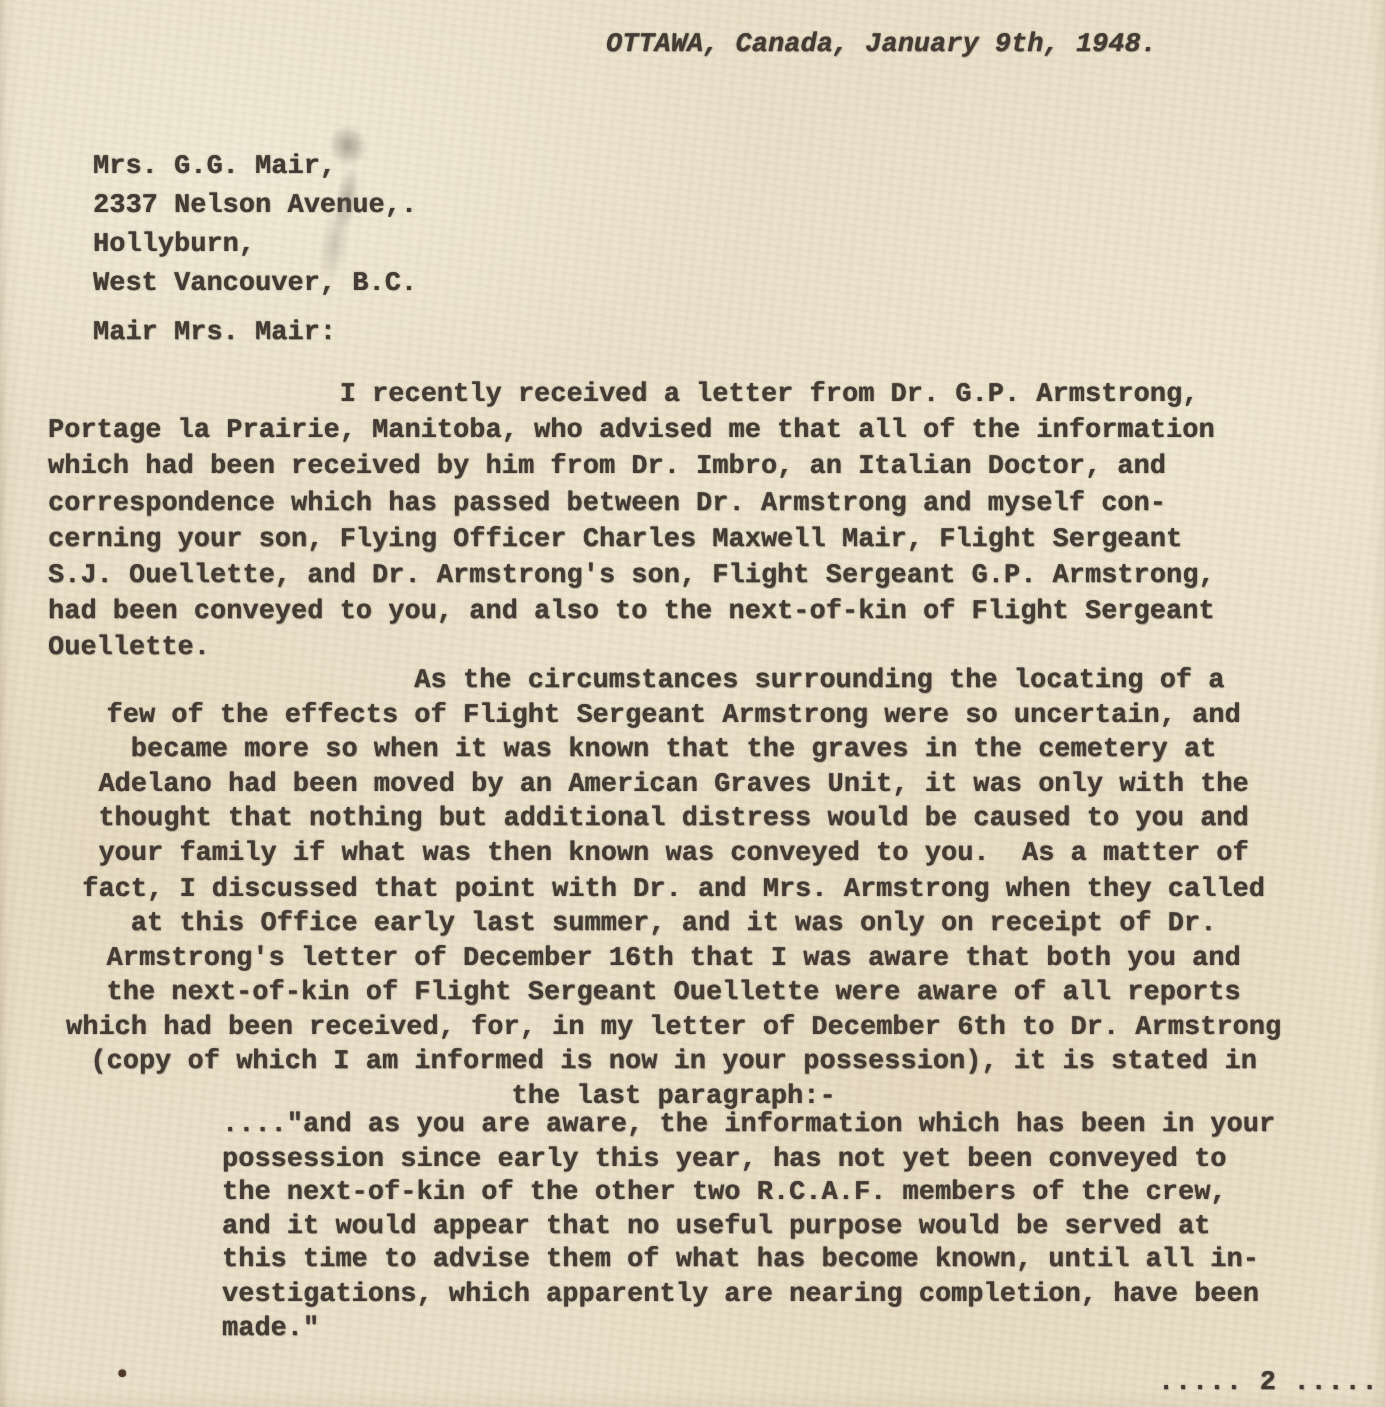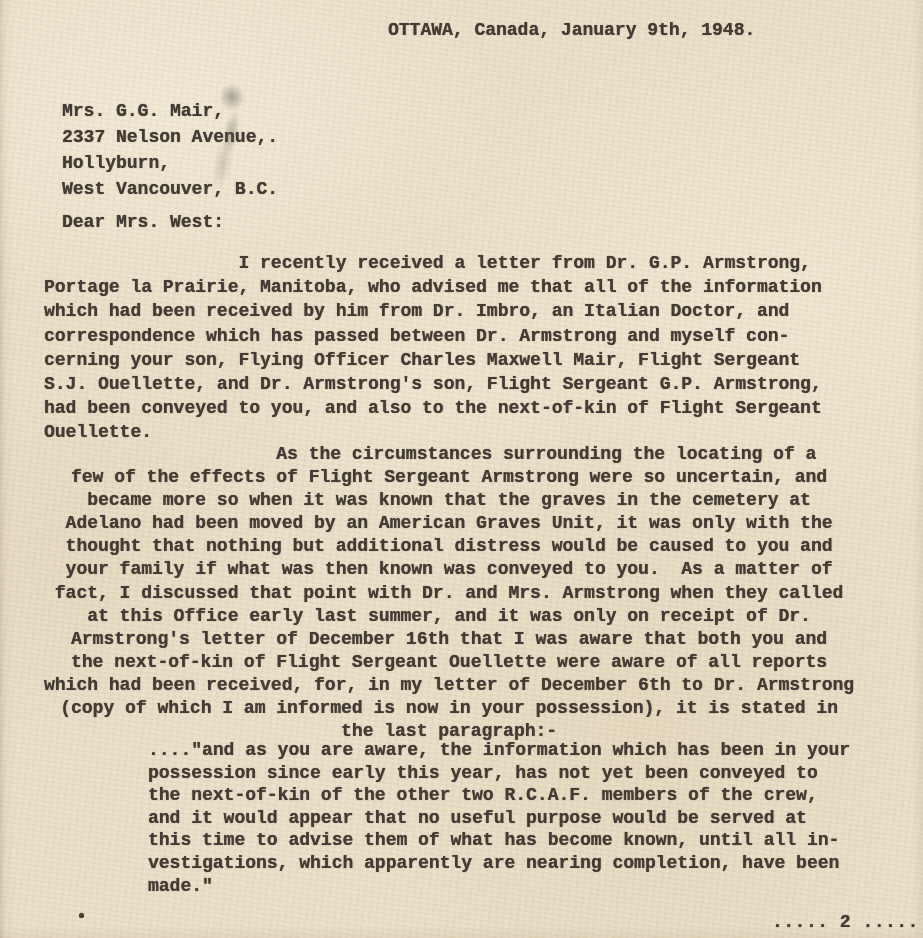--- a/index.html
+++ b/index.html
@@ -36,24 +36,24 @@
   .typed {
     position: absolute;
     font-family: "Liberation Mono", "DejaVu Sans Mono", monospace;
     font-weight: 700;
     font-size: 18px;
     color: #443c34;
     white-space: pre;
     letter-spacing: 0px;
     text-shadow: 0 0 1px rgba(64,54,44,0.75), 0.4px 0.4px 0.5px rgba(64,54,44,0.35);
   }
-  .dateline   { left: 388px; top: 20px;  }
+  .dateline   { left: 404px; top: 20px; font-style: italic;  }
   .address    { left: 62px;  top: 98px;  line-height: 26px; }
   .salutation { left: 62px;  top: 212px; }
-  .para-1     { left: 44px;  top: 251px; line-height: 24.2px; }
+  .para-1     { left: 32px;  top: 251px; line-height: 24.2px; }
   .para-2     { left: 44px;  top: 443px; line-height: 23.1px; text-align: center; }
   .quote      { left: 148px; top: 739px; line-height: 22.6px; }
   .footerline { left: 772px; top: 912px; letter-spacing: 0.5px; }
 
   .smudge {
     position: absolute;
     pointer-events: none;
   }
   .smudge-a {
     left: 220px; top: 84px; width: 24px; height: 26px;
@@ -82,21 +82,21 @@
 
 <div class="scan">
 
   <div class="typed dateline">OTTAWA, Canada, January 9th, 1948.</div>
 
   <div class="typed address">Mrs. G.G. Mair,
 2337 Nelson Avenue,.
 Hollyburn,
 West Vancouver, B.C.</div>
 
-  <div class="typed salutation">Dear Mrs. West:</div>
+  <div class="typed salutation">Mair Mrs. Mair:</div>
 
   <div class="typed para-1">                  I recently received a letter from Dr. G.P. Armstrong,
 Portage la Prairie, Manitoba, who advised me that all of the information
 which had been received by him from Dr. Imbro, an Italian Doctor, and
 correspondence which has passed between Dr. Armstrong and myself con-
 cerning your son, Flying Officer Charles Maxwell Mair, Flight Sergeant
 S.J. Ouellette, and Dr. Armstrong's son, Flight Sergeant G.P. Armstrong,
 had been conveyed to you, and also to the next-of-kin of Flight Sergeant
 Ouellette.</div>
 

